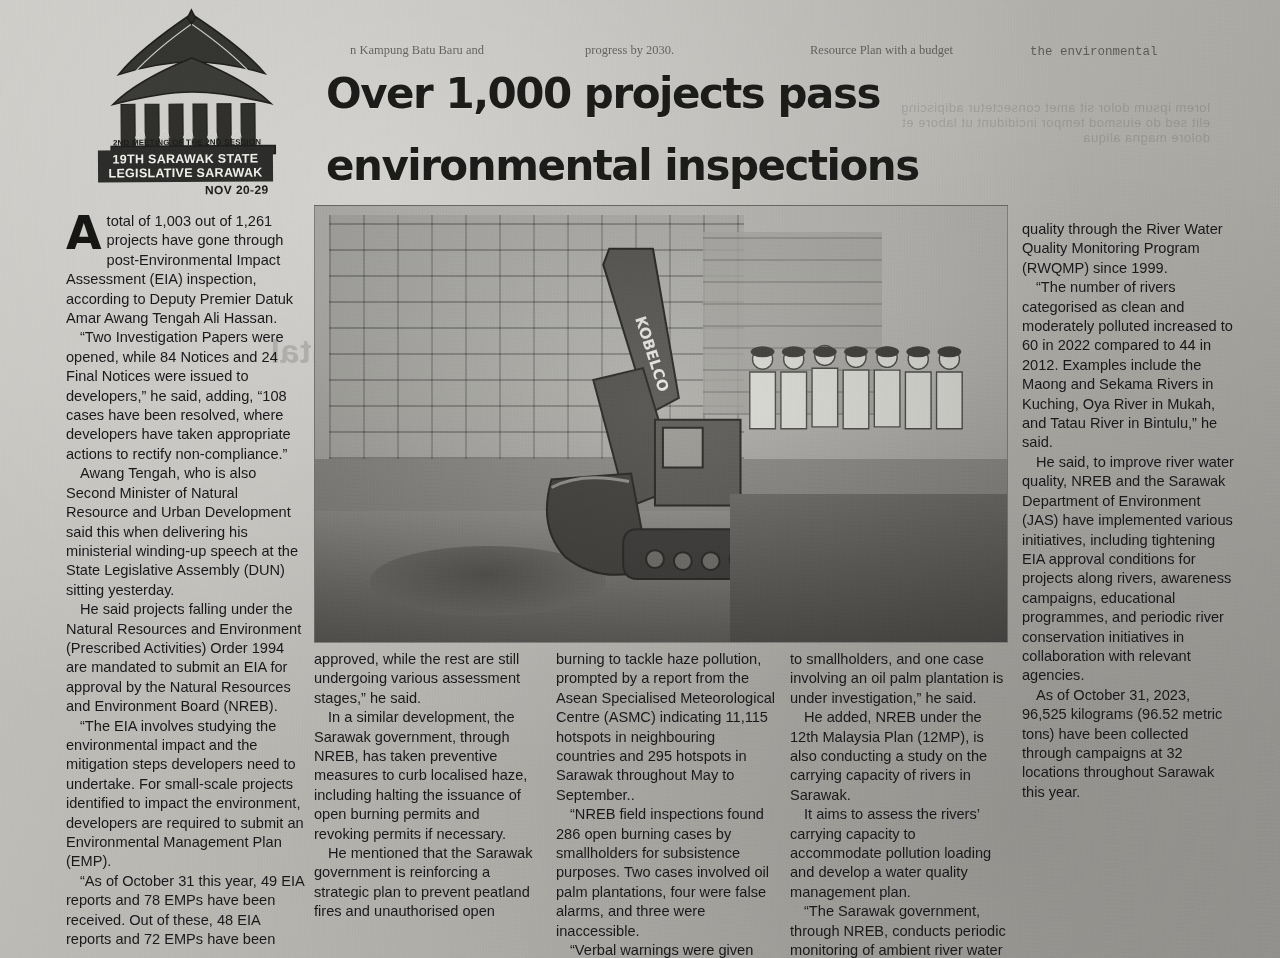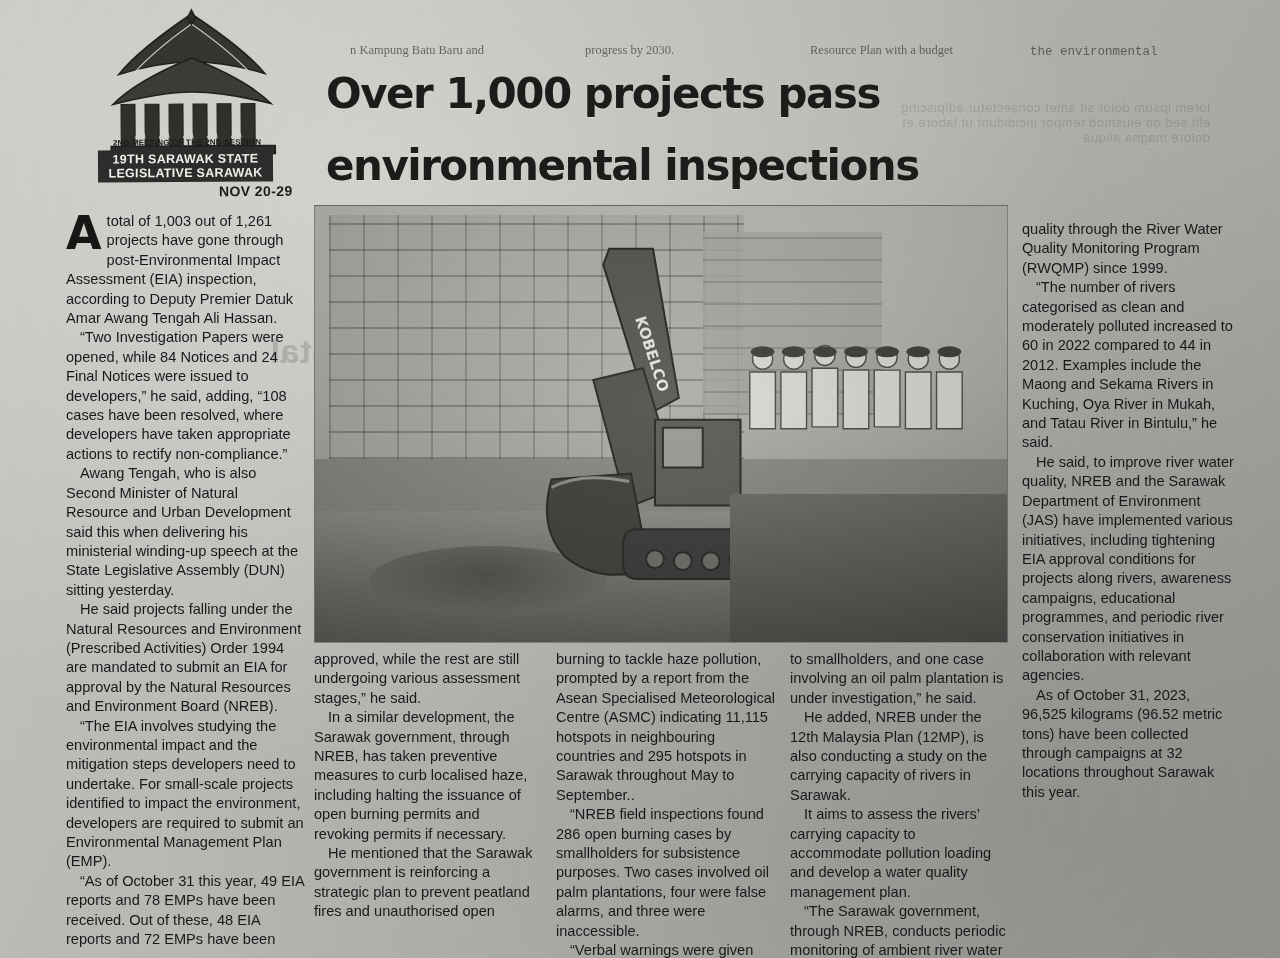--- a/index.html
+++ b/index.html
@@ -95,22 +95,22 @@
     background: #2b2b29;
     color: #efefec;
     display: flex; flex-direction: column;
     align-items: center; justify-content: center;
     font-size: 12.5px; font-weight: 800; line-height: 14px;
     letter-spacing: .3px;
     transform: rotate(-.5deg);
   }
   .logo-dates {
     position: absolute;
-    left: 219px; top: 183px;
-    font-size: 14px; font-weight: 800;
+    left: 205px; top: 183px;
+    font-size: 12px; font-weight: 800;
     color: #1b1b1a;
     letter-spacing: .4px;
   }
 
   
   .headline {
     position: absolute;
     left: 326px; top: 30px;
     width: 870px;
     font-family: "DejaVu Sans", sans-serif;

